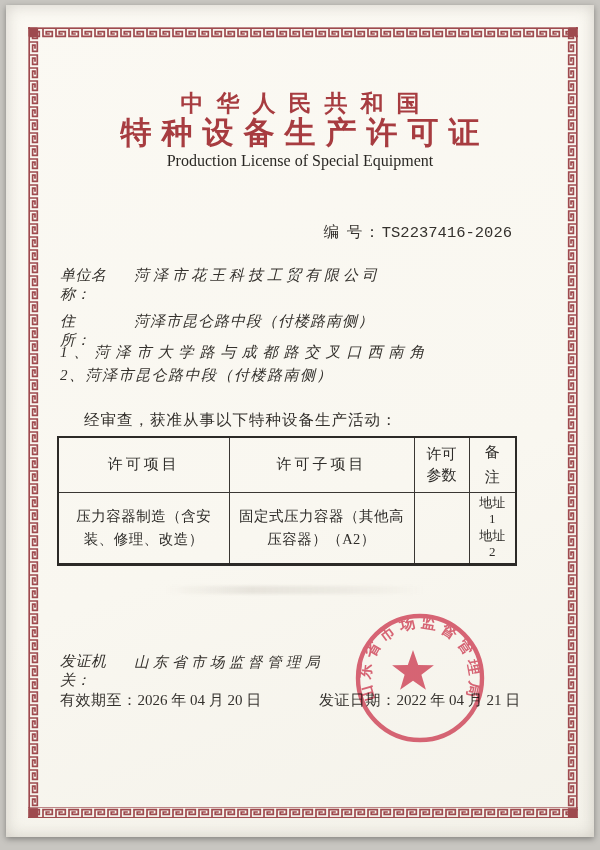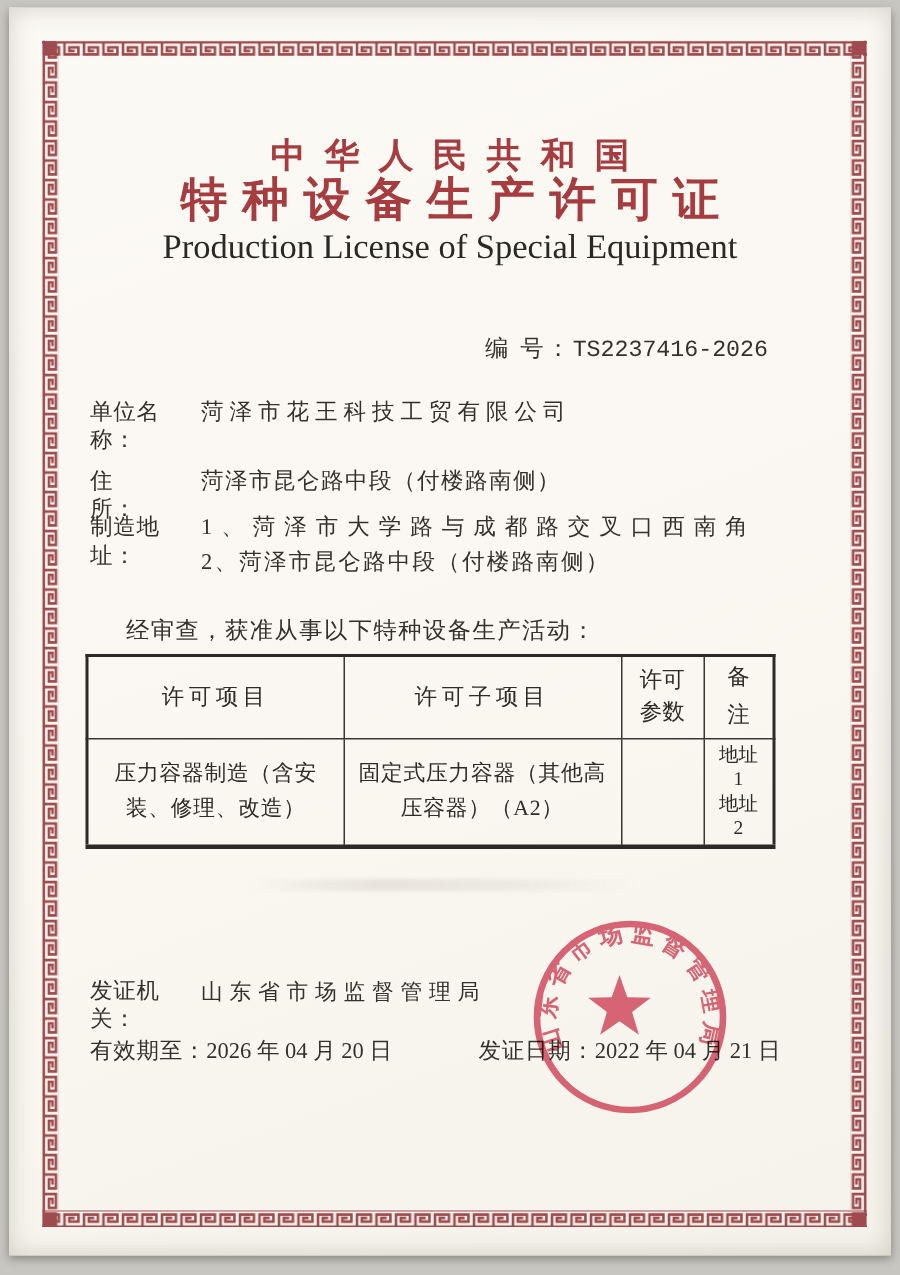--- a/index.html
+++ b/index.html
@@ -13,29 +13,29 @@
     background:linear-gradient(160deg,#fbf9f3 0%,#f9f7f0 60%,#f4f2ea 100%);
     box-shadow:inset 0 0 16px rgba(110,104,92,.28), 0 2px 6px rgba(0,0,0,.35);
   }
   .frame{position:absolute;left:28px;top:27px;}
   .page{position:absolute;left:0;top:0;width:600px;height:850px;color:#34312d;}
 
   .title-cn{position:absolute;width:600px;text-align:center;color:#a73c40;
     font-family:"Liberation Sans","DejaVu Sans",sans-serif;font-weight:700;}
   .title-cn-1{top:88px;font-size:23px;letter-spacing:13px;text-indent:13px;}
   .title-cn-2{top:112px;font-size:31px;letter-spacing:10px;text-indent:10px;}
-  .title-en{position:absolute;width:600px;text-align:center;color:#2a2824;font-size:23px;}
+  .title-en{position:absolute;width:600px;text-align:center;color:#2a2824;font-size:16px;}
   .title-en-1{top:152px;}
   .title-en-2{top:178px;}
 
   .serial{position:absolute;top:222px;right:88px;font-size:15.5px;}
   .serial .lbl{letter-spacing:2px;}
   .serial .val{font-family:Liberation Mono, monospace;}
 
-  .row{position:absolute;left:60px;width:470px;display:flex;font-size:15px;line-height:1.25;}
+  .row{position:absolute;left:60px;width:470px;display:flex;font-size:15px;line-height:1.25;font-style:italic;}
   .row .lbl{flex:0 0 74px;letter-spacing:0.5px;}
   .row .val{flex:1;}
   .row-company{top:266px;}
   .row-company .val{letter-spacing:4px;}
   .row-residence{top:312px;}
   .row-residence .val{letter-spacing:1px;}
   .row-mfg{top:343px;}
   .mfg-line1{letter-spacing:6px;margin-bottom:4px;}
   .mfg-line2{letter-spacing:1.5px;}
 
@@ -130,21 +130,20 @@
     <span class="lbl">单位名称：</span>
     <span class="val">菏泽市花王科技工贸有限公司</span>
   </div>
 
   <div class="row row-residence">
     <span class="lbl">住　　所：</span>
     <span class="val">菏泽市昆仑路中段（付楼路南侧）</span>
   </div>
 
   <div class="row row-mfg">
-    <span class="lbl">制造地址：</span>
     <span class="val">
       <div class="mfg-line1">1、菏泽市大学路与成都路交叉口西南角</div>
       <div class="mfg-line2">2、菏泽市昆仑路中段（付楼路南侧）</div>
     </span>
   </div>
 
   <div class="note">经审查，获准从事以下特种设备生产活动：</div>
 
   <table class="license">
     <colgroup>

